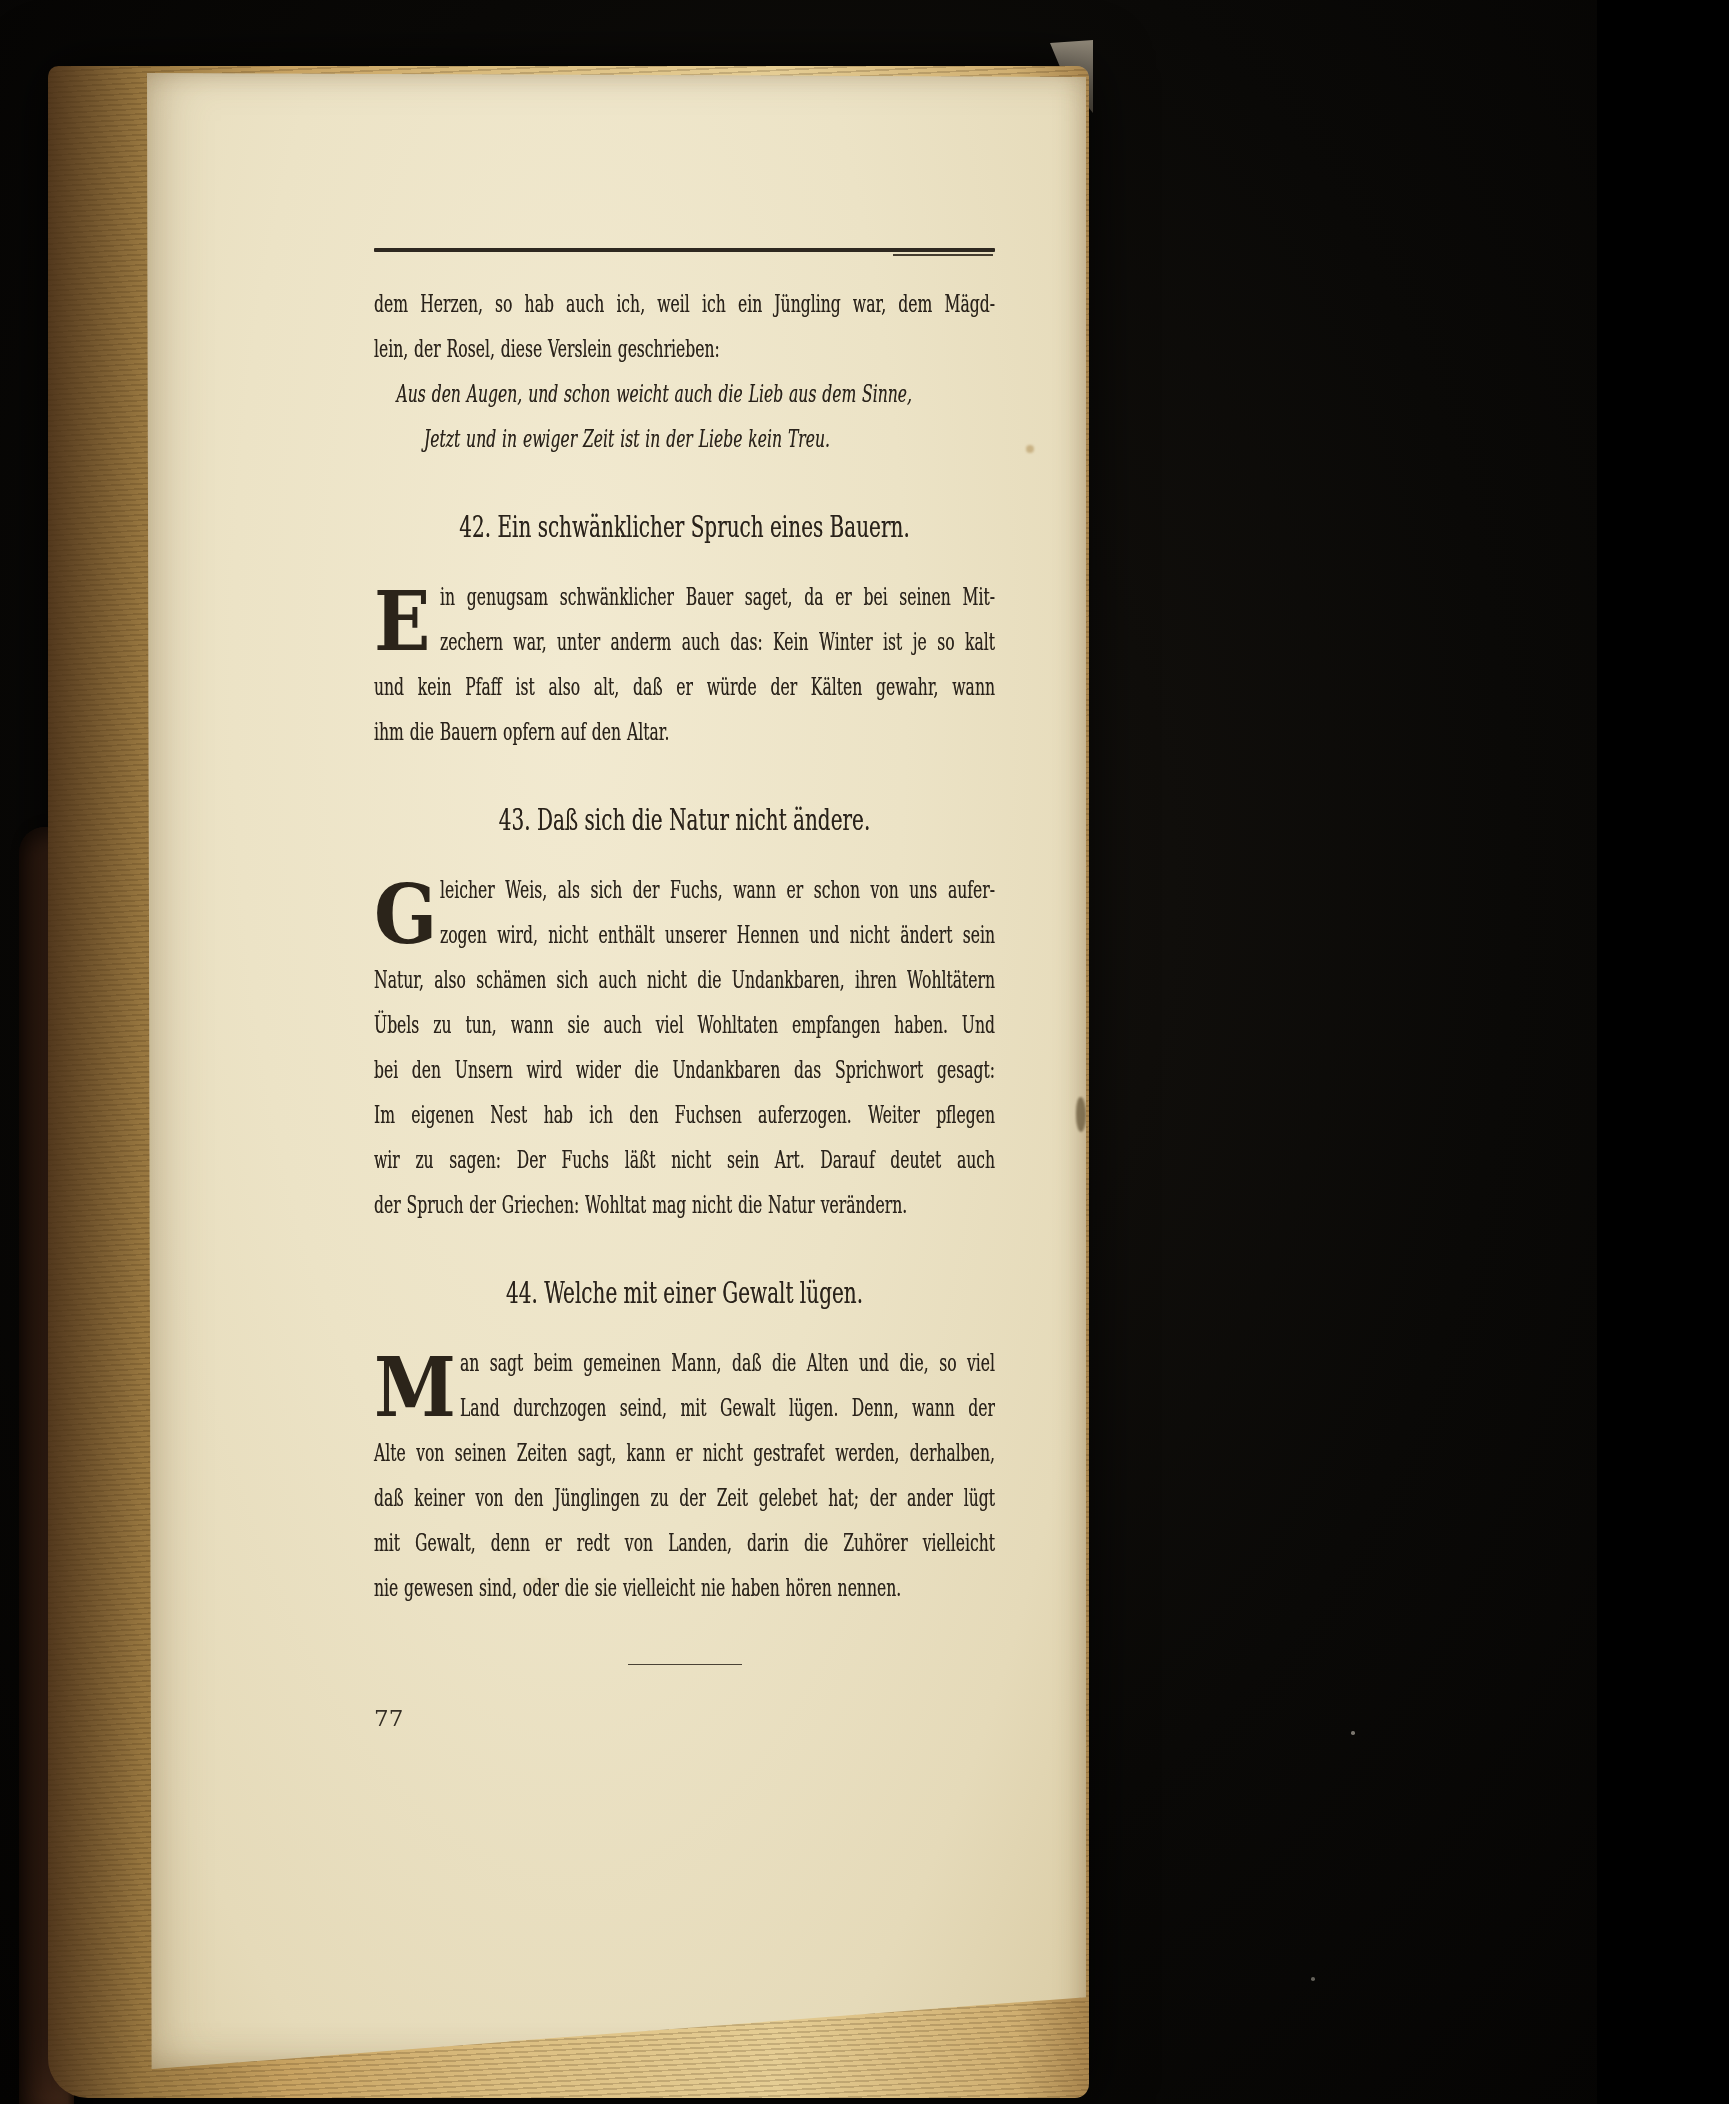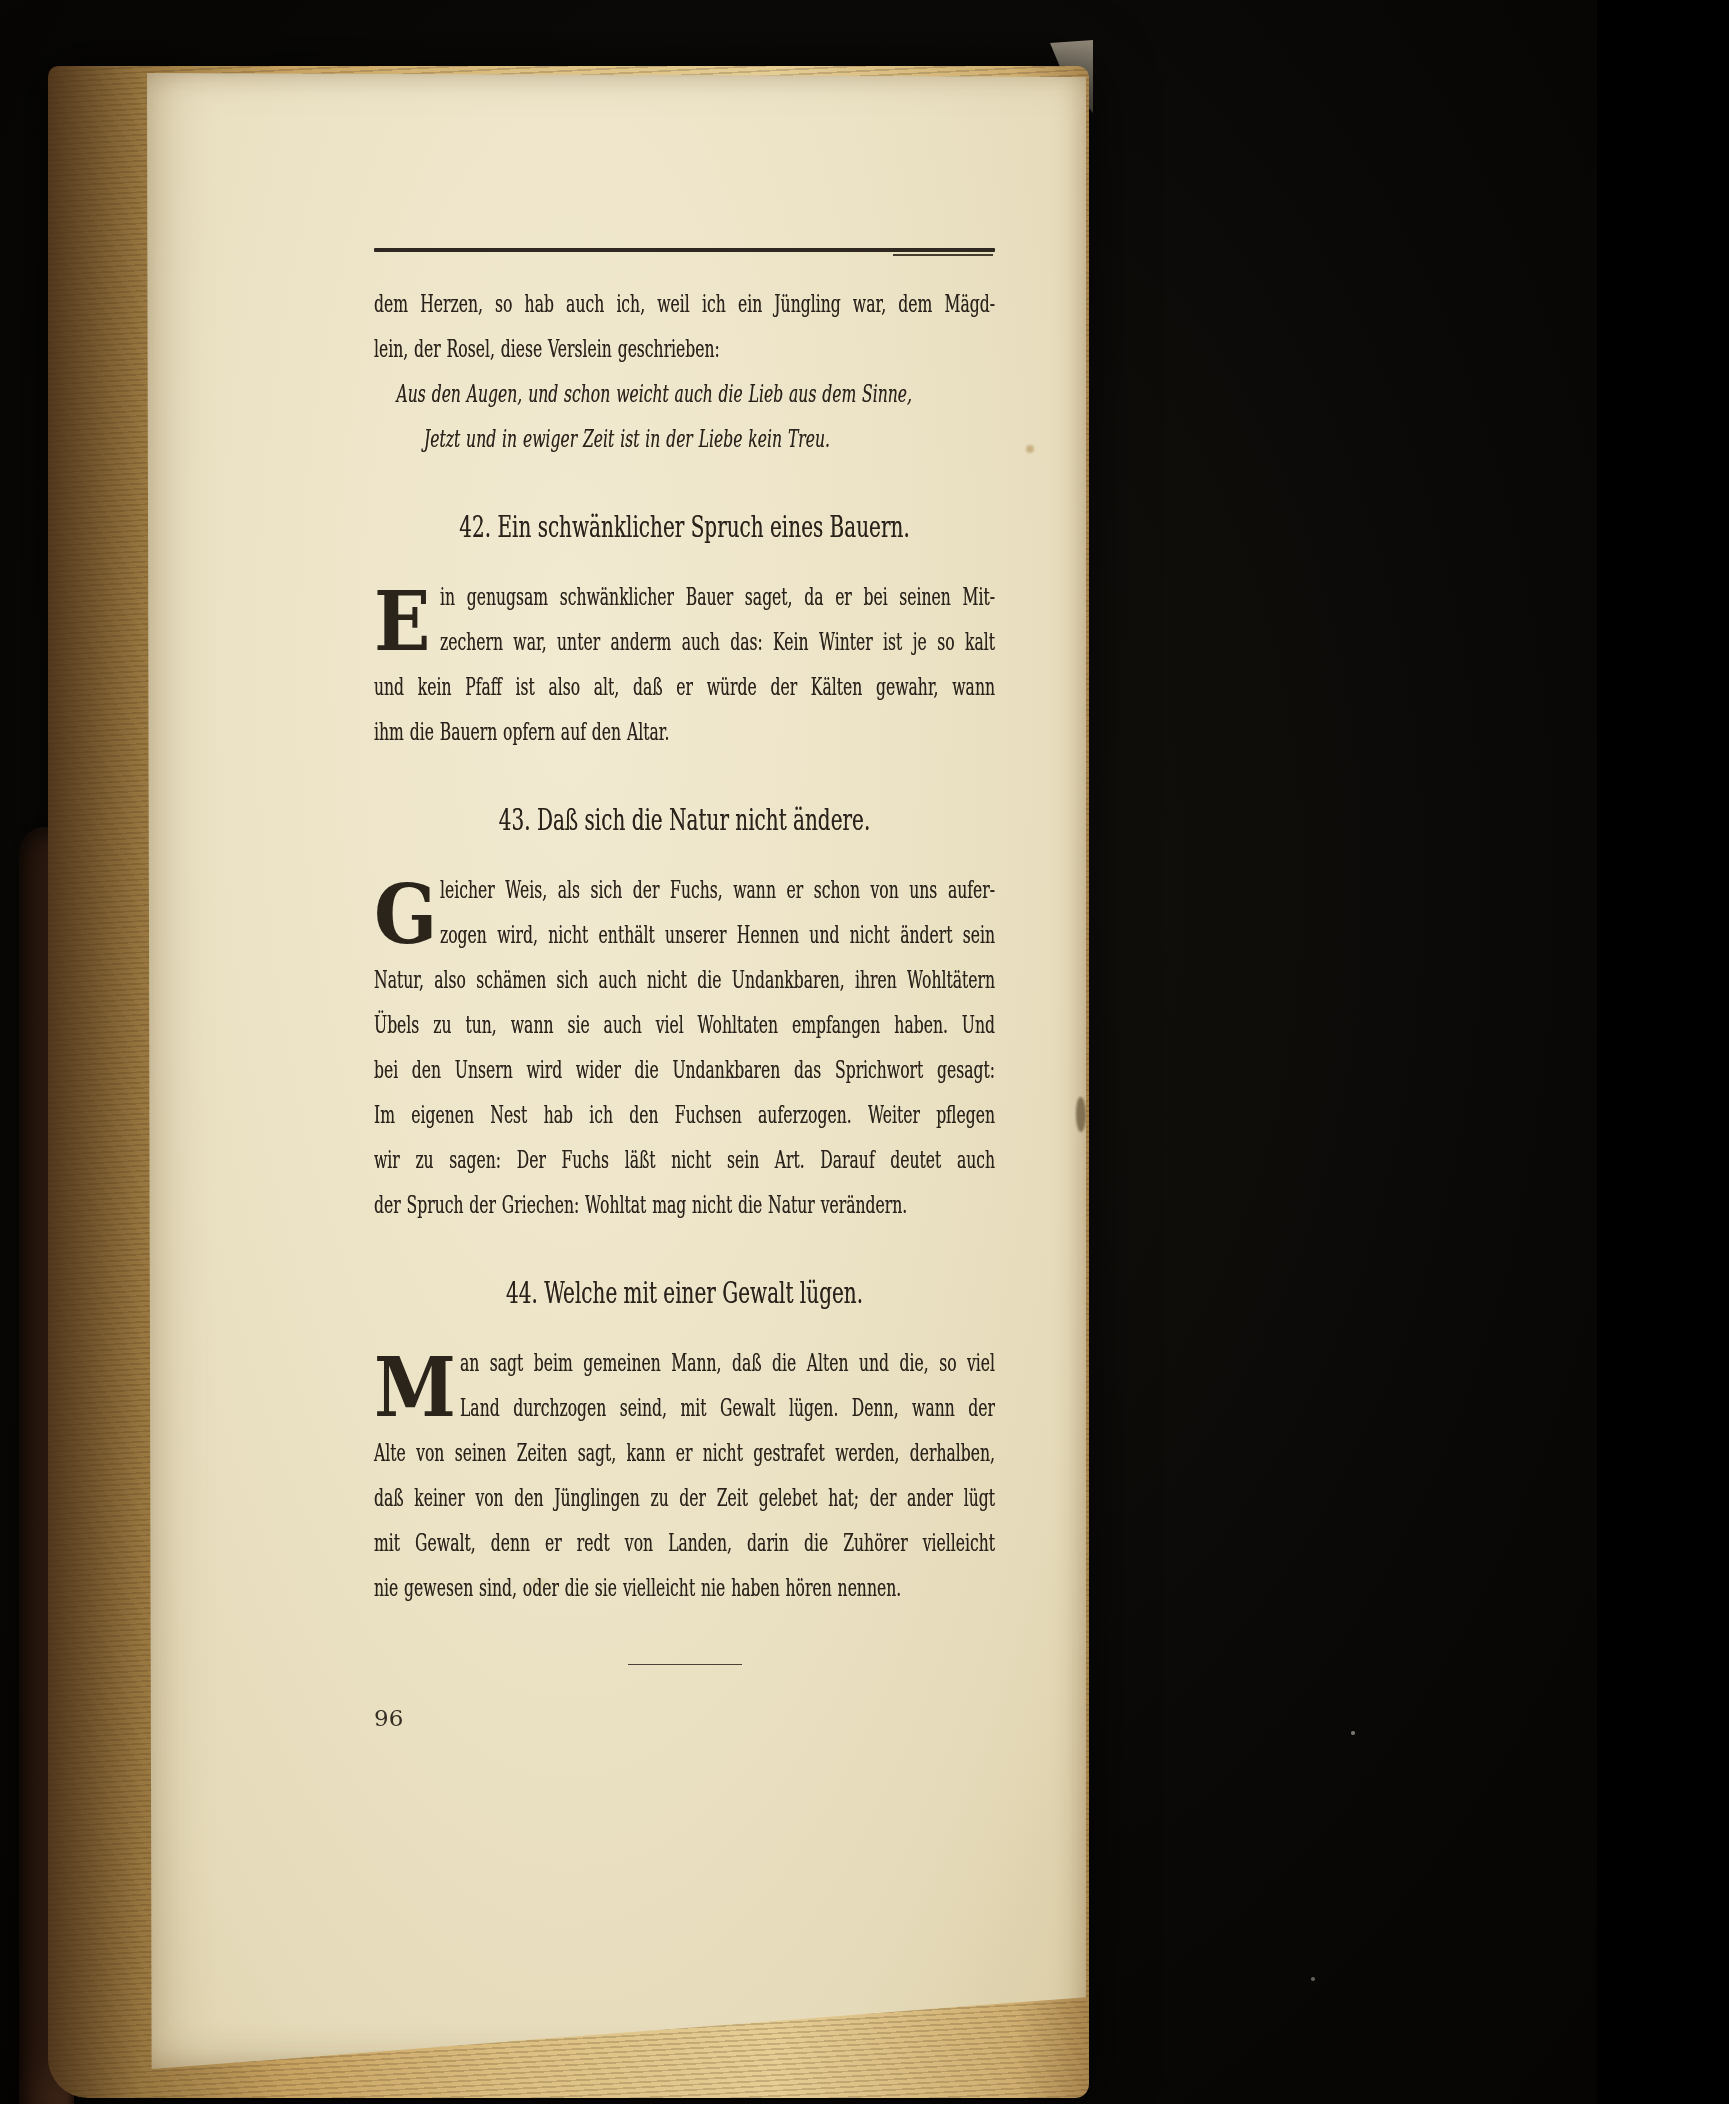--- a/index.html
+++ b/index.html
@@ -150,18 +150,18 @@
         <div class="line bl just dc-pad">an sagt beim gemeinen Mann, daß die Alten und die, so viel</div>
         <div class="line bl just dc-pad">Land durchzogen seind, mit Gewalt lügen. Denn, wann der</div>
         <div class="line bl just">Alte von seinen Zeiten sagt, kann er nicht gestrafet werden, derhalben,</div>
         <div class="line bl just">daß keiner von den Jünglingen zu der Zeit gelebet hat; der ander lügt</div>
         <div class="line bl just">mit Gewalt, denn er redt von Landen, darin die Zuhörer vielleicht</div>
         <div class="line bl">nie gewesen sind, oder die sie vielleicht nie haben hören nennen.</div>
       </div>
 
       <div class="end-rule"></div>
 
-      <div class="page-number">96</div>
+      <div class="page-number">77</div>
 
     </div>
   </div>
 </div>
 
 
 </body></html>

